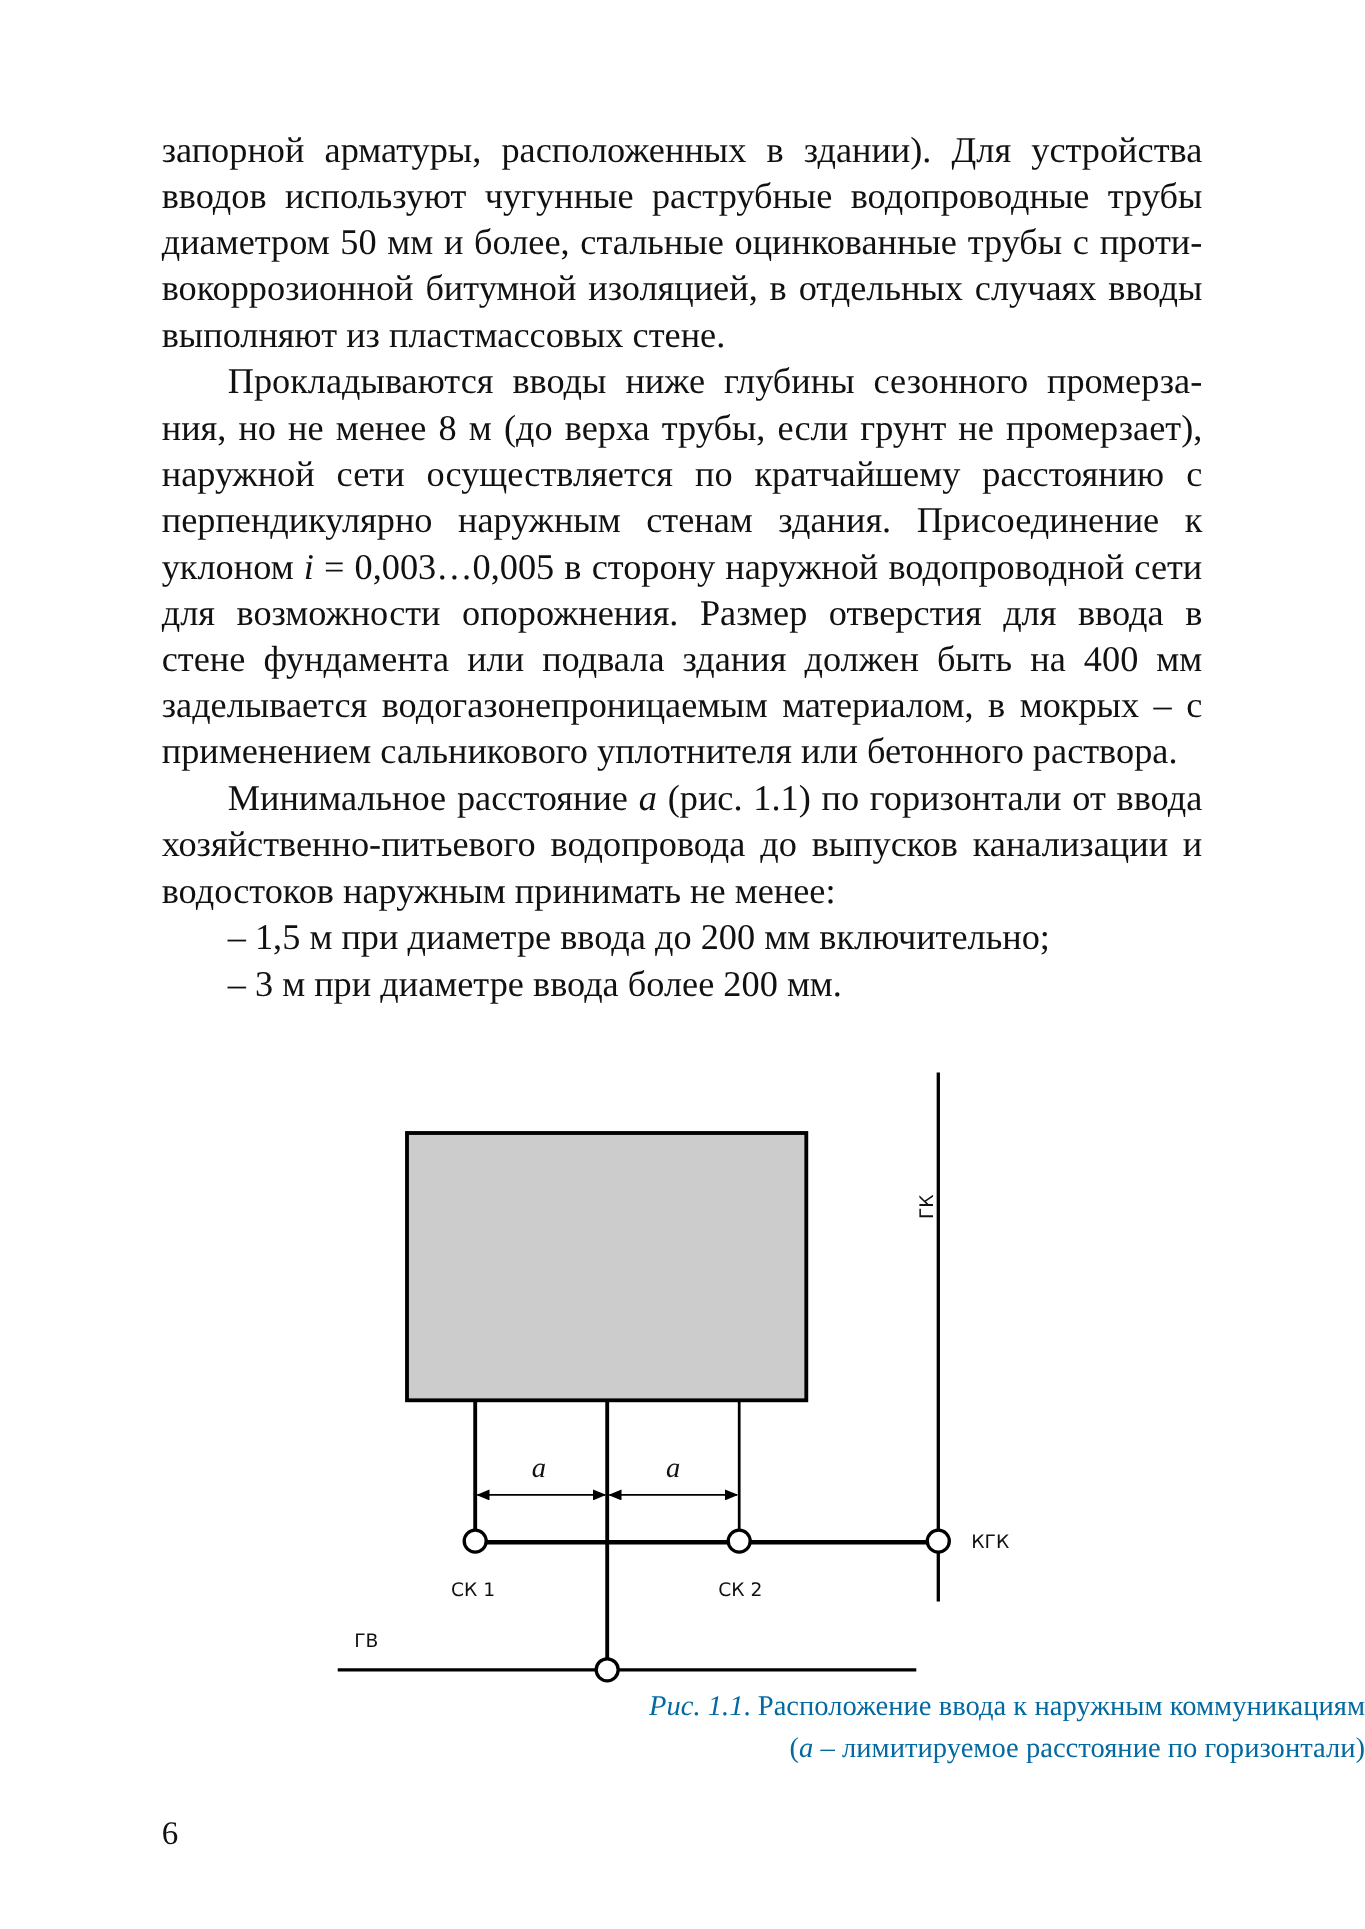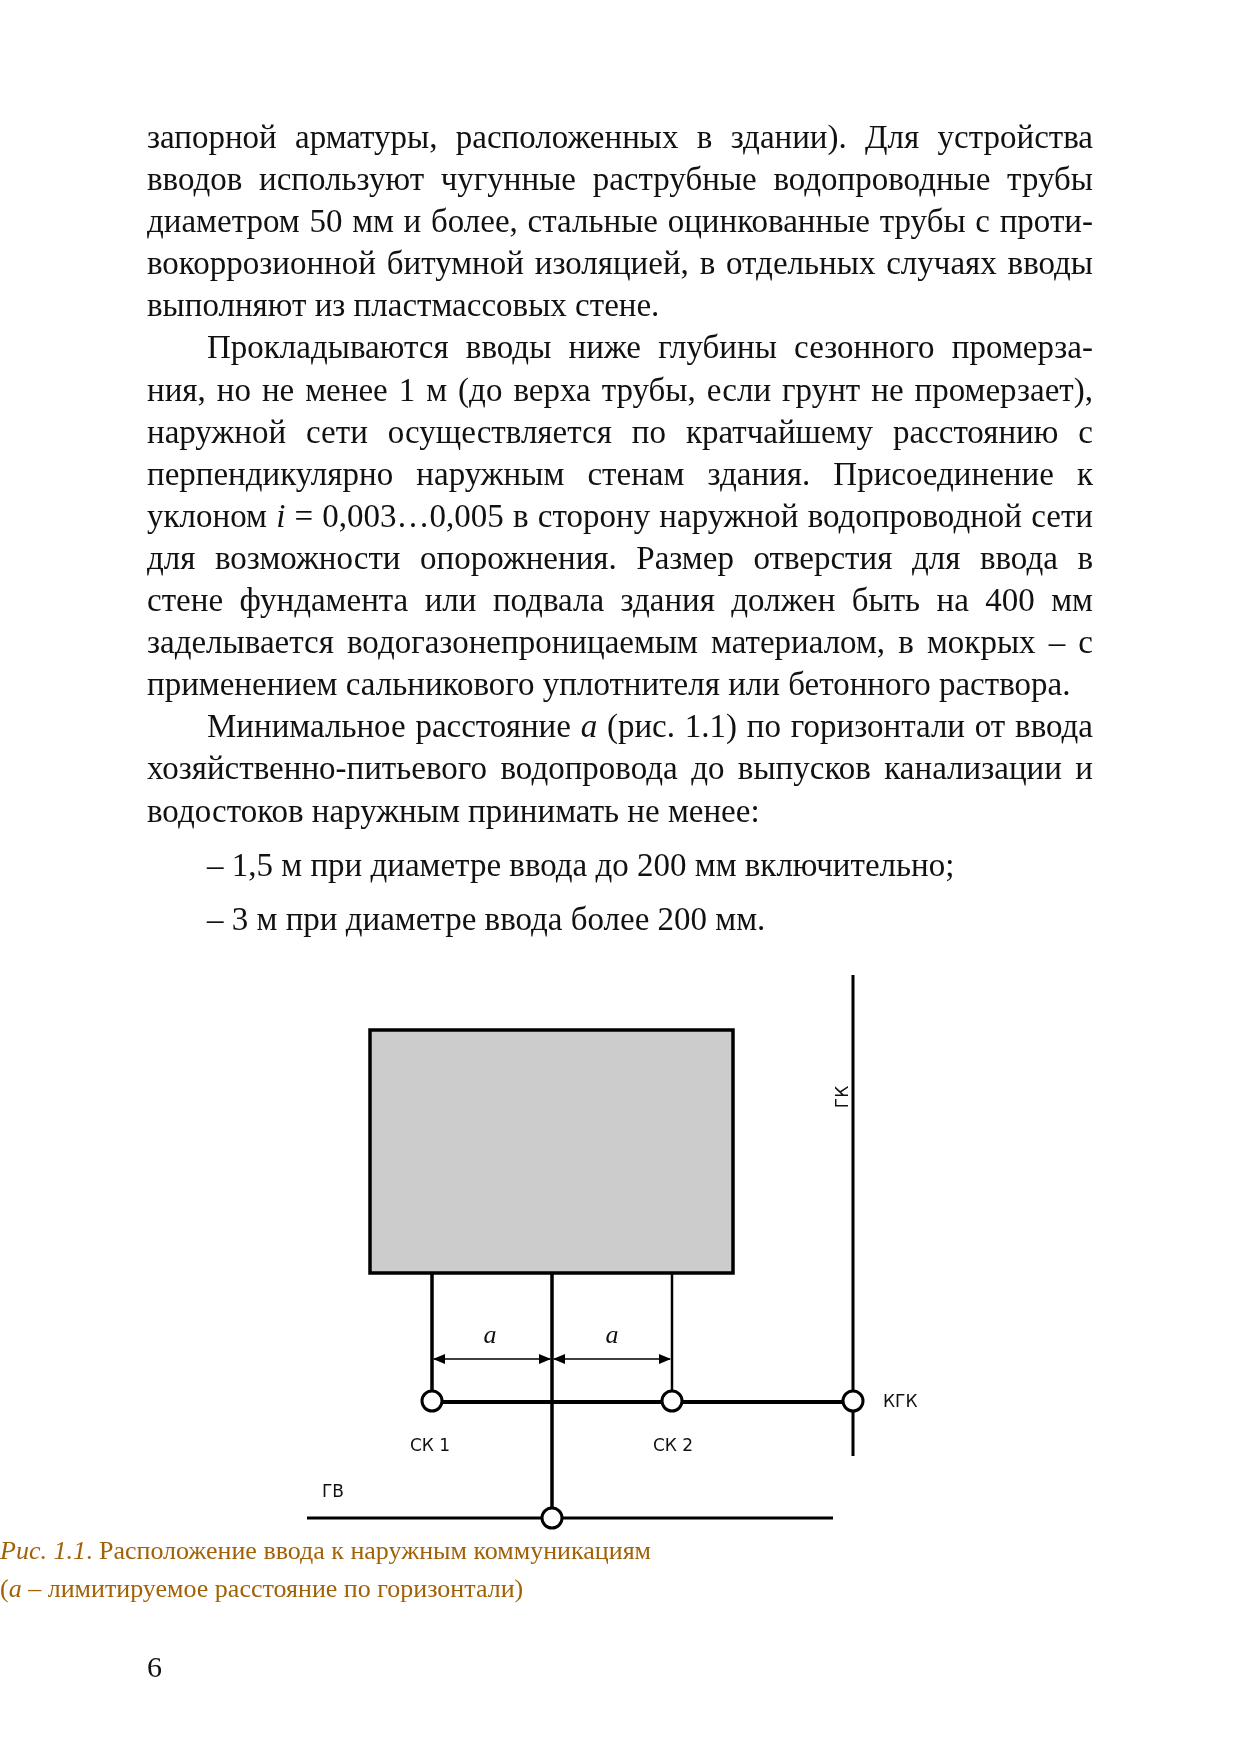--- a/index.html
+++ b/index.html
@@ -7,26 +7,26 @@
     .page { position: absolute; left: 0; top: 0; width: 1240px; height: 1754px; background: #fff; }
     .text-block {
       position: absolute; left: 147px; top: 116px; width: 946px;
       font-family: "Liberation Serif", "DejaVu Serif", serif;
       font-size: 33px; line-height: 42.1px; color: #111;
       text-align: justify; text-align-last: auto;
     }
     .line { display: block; white-space: nowrap; text-align: justify; text-align-last: justify; height: 42.1px; }
     .line.last { text-align-last: left; }
     .line.indent { padding-left: 60px; }
-    .line.item { padding-left: 60px; text-align-last: left; margin-top: 12px; }
+    .line.item { padding-left: 60px; text-align-last: left; }
     .it { font-style: italic; }
     .figure { position: absolute; left: 0; top: 0; width: 1241px; height: 1754px; }
     .caption {
-      position: absolute; left: 0; width: 1241px; top: 1532px; text-align: left;
-      font-family: "Liberation Serif", "DejaVu Serif", serif; font-size: 26px; line-height: 38px; color: #a16207;
+      position: absolute; left: 0; width: 1241px; top: 1532px; text-align: right;
+      font-family: "Liberation Serif", "DejaVu Serif", serif; font-size: 26px; line-height: 38px; color: #0369a1;
     }
     .caption .row { display: block; }
     .page-number {
       position: absolute; left: 147px; top: 1650px;
       font-family: "Liberation Serif", "DejaVu Serif", serif; font-size: 30px; color: #111;
     }
     svg text.lbl { font-family: "DejaVu Sans", "Liberation Sans", sans-serif; font-size: 17px; fill: #111; }
     svg text.dim { font-family: "Liberation Serif", "DejaVu Serif", serif; font-style: italic; font-size: 26px; fill: #111; }
   </style>
 </head>
@@ -36,21 +36,21 @@
 
   <div class="text-block">
 
     <span class="line">запорной арматуры, расположенных в здании). Для устройства</span>
     <span class="line">вводов используют чугунные раструбные водопроводные трубы</span>
     <span class="line">диаметром 50 мм и более, стальные оцинкованные трубы с проти-</span>
     <span class="line">вокоррозионной битумной изоляцией, в отдельных случаях вводы</span>
     <span class="line last">выполняют из пластмассовых стене.</span>
 
     <span class="line indent">Прокладываются вводы ниже глубины сезонного промерза-</span>
-    <span class="line">ния, но не менее 1 м (до верха трубы, если грунт не промерзает),</span>
+    <span class="line">ния, но не менее 8 м (до верха трубы, если грунт не промерзает),</span>
     <span class="line">наружной сети осуществляется по кратчайшему расстоянию с</span>
     <span class="line">перпендикулярно наружным стенам здания. Присоединение к</span>
     <span class="line"><span>уклоном </span><span class="it">i</span><span> = 0,003…0,005 в сторону наружной водопроводной сети</span></span>
     <span class="line">для возможности опорожнения. Размер отверстия для ввода в</span>
     <span class="line">стене фундамента или подвала здания должен быть на 400 мм</span>
     <span class="line">заделывается водогазонепроницаемым материалом, в мокрых – с</span>
     <span class="line last">применением сальникового уплотнителя или бетонного раствора.</span>
 
     <span class="line indent"><span>Минимальное расстояние </span><span class="it">a</span><span> (рис. 1.1) по горизонтали от ввода</span></span>
     <span class="line">хозяйственно-питьевого водопровода до выпусков канализации и</span>

